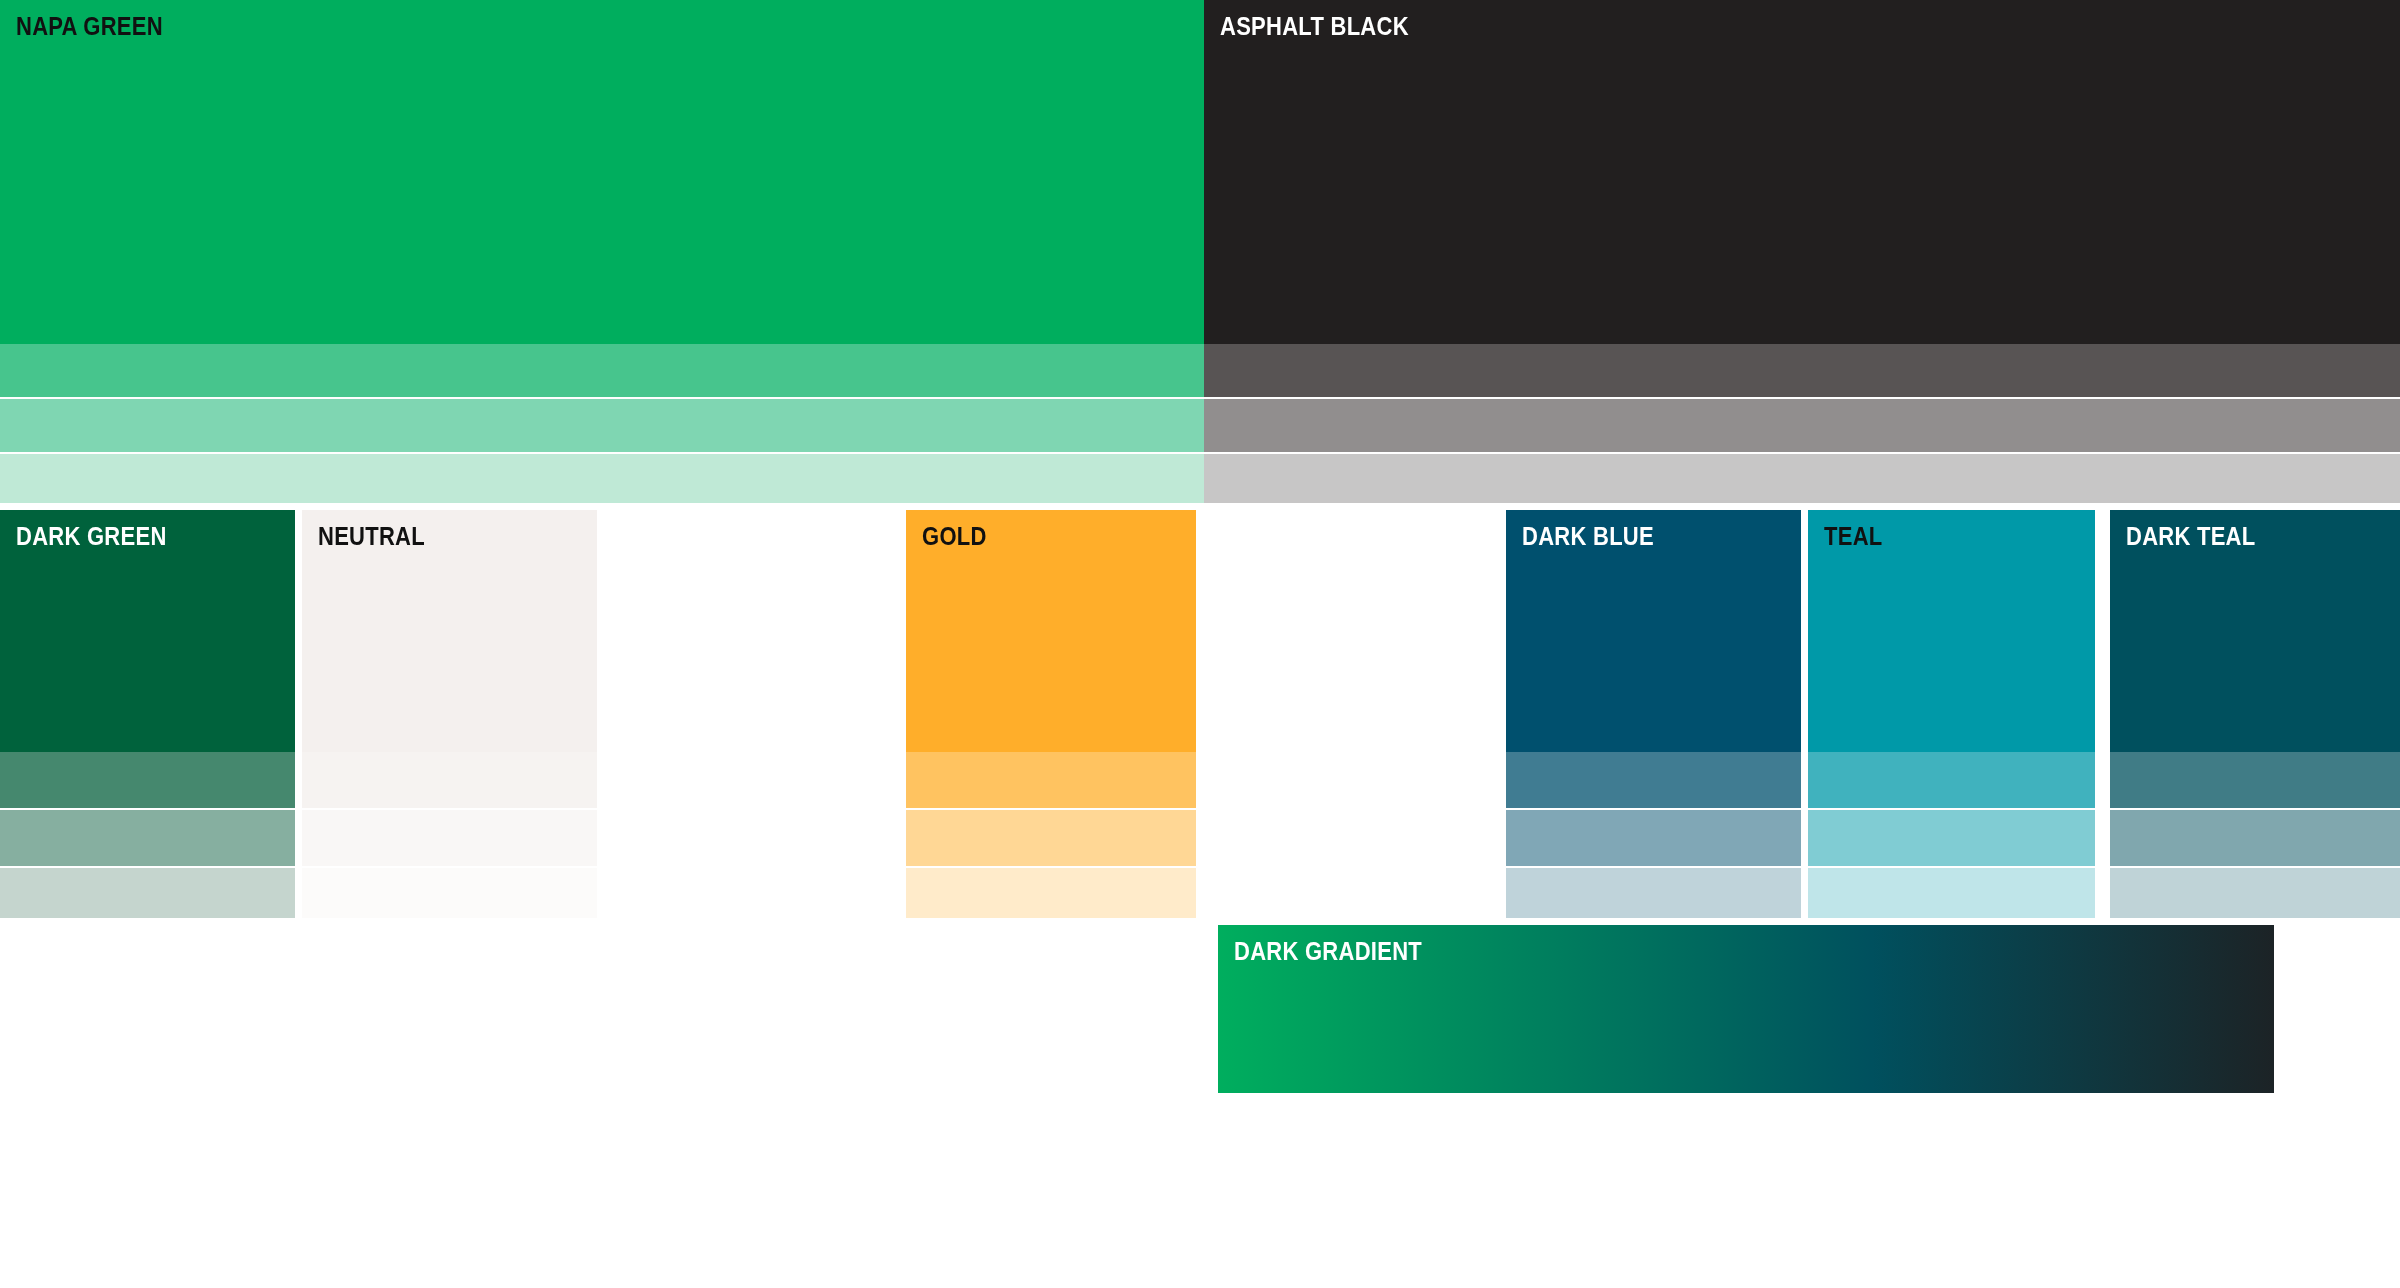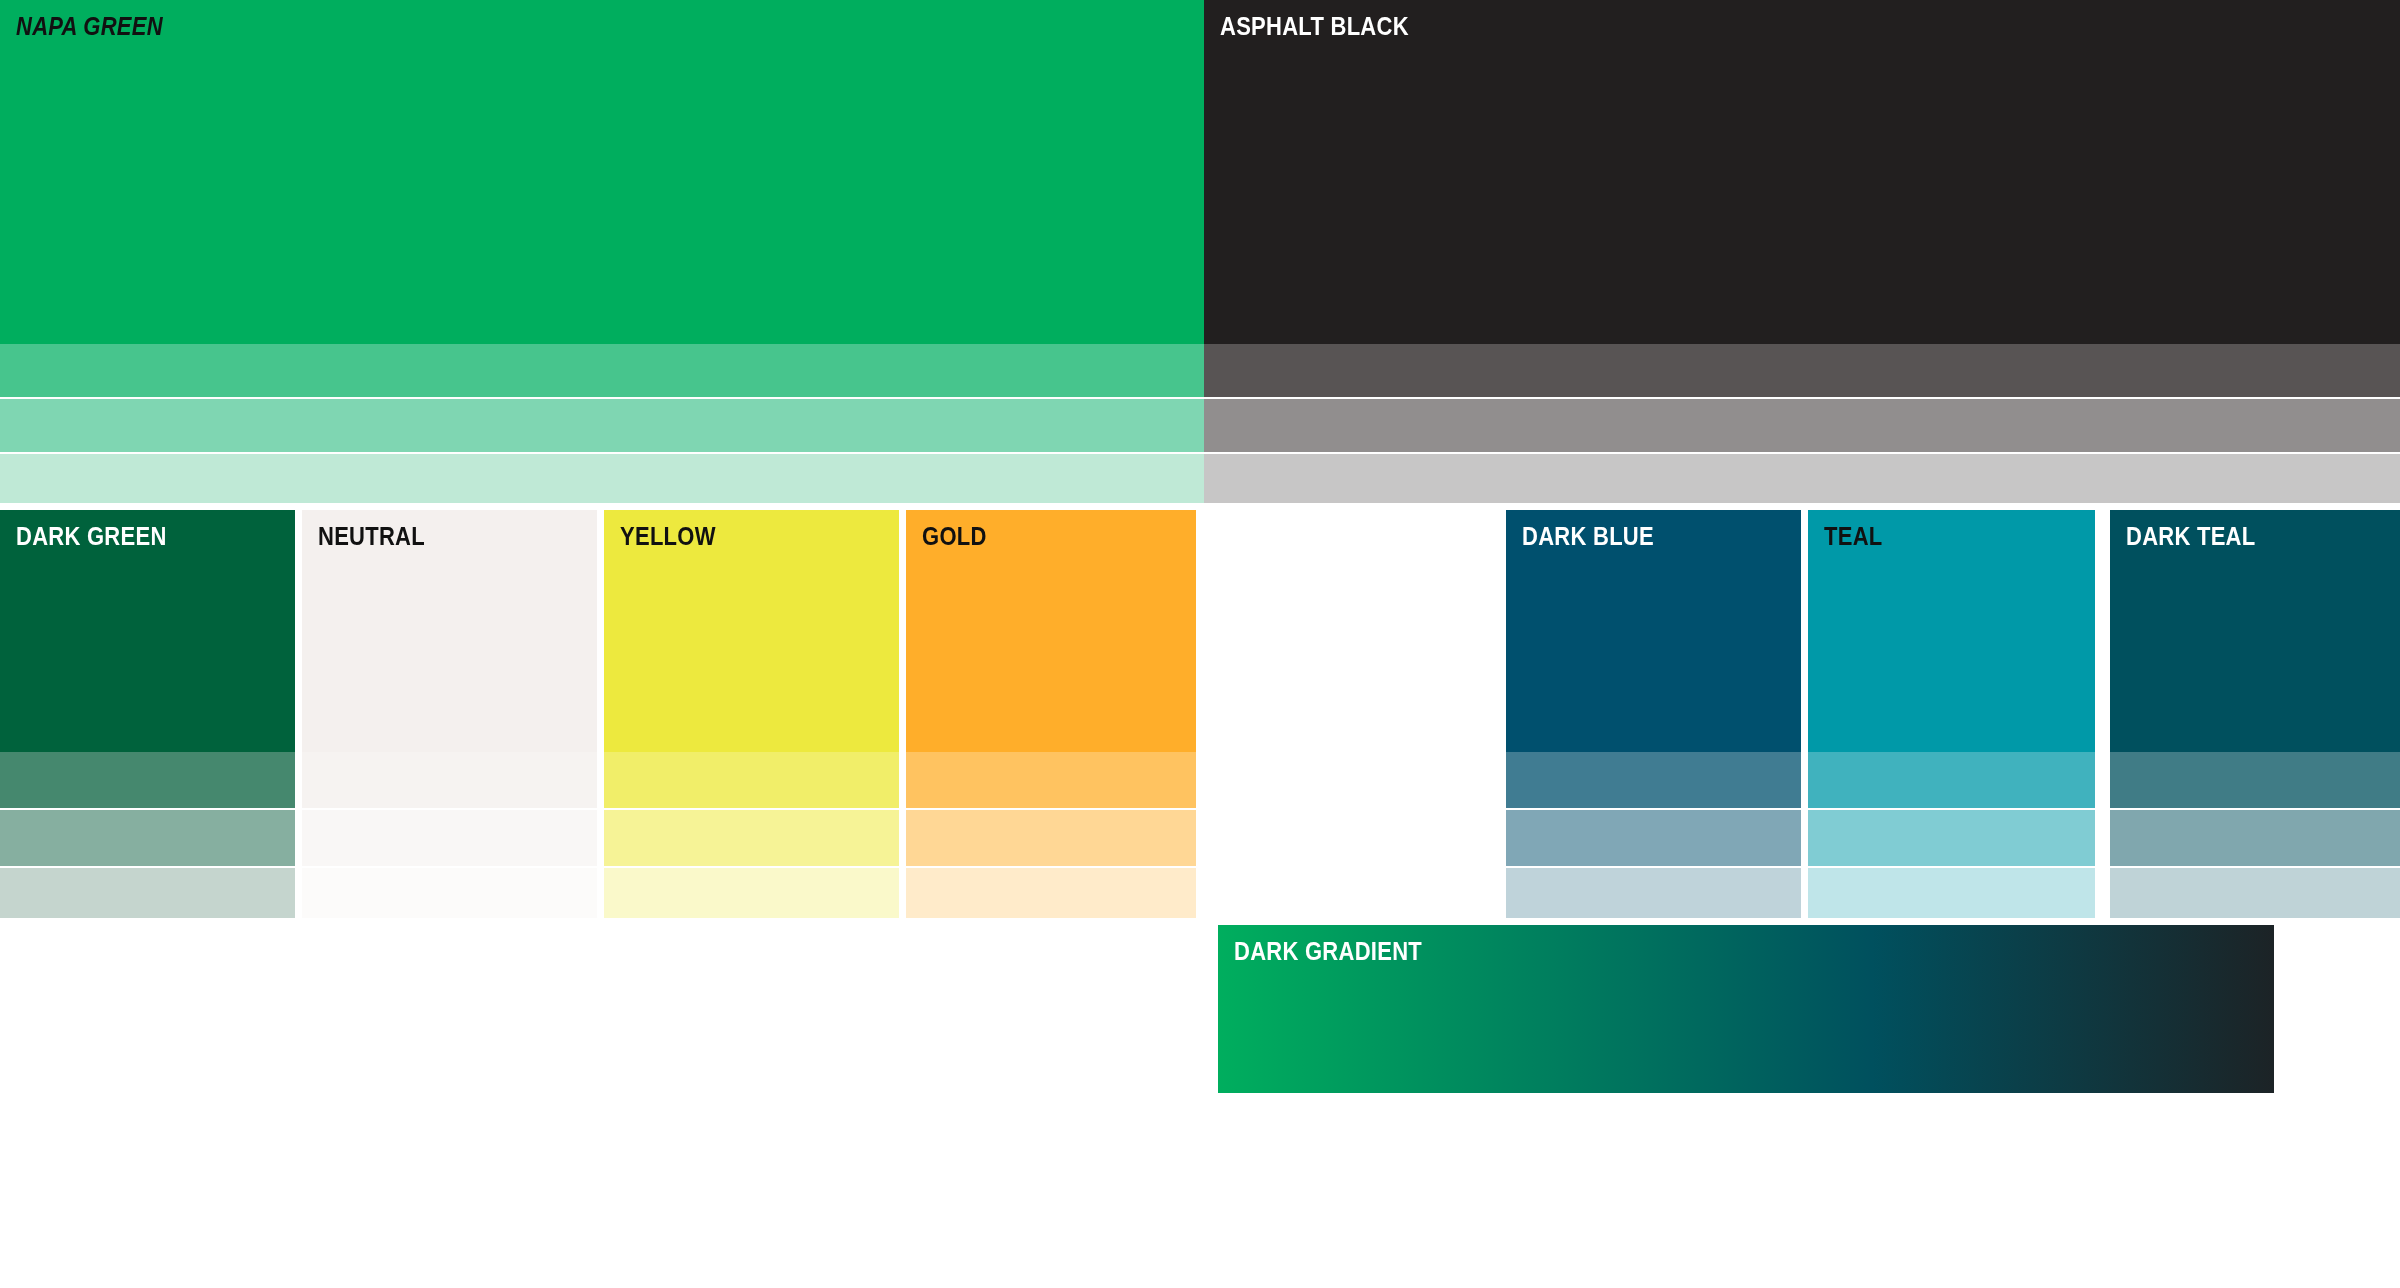--- a/index.html
+++ b/index.html
@@ -22,21 +22,21 @@
     transform-origin:left top;
     white-space:nowrap;
     pointer-events:none;
   }
   .label.dark  { color:#111111; }
   .label.light { color:#ffffff; }
 
   
   .row1 { position:absolute; left:0; top:0; width:2400px; height:503px; }
   .hero { position:absolute; top:0; height:503px; }
-  .hero.left  { left:0;    width:1388px;font-style:italic; }
+  .hero.left  { left:0;    width:1388px; }
   .hero.right { left:1204px; width:1196px; }
   .hero .main  { position:absolute; left:0; top:0; width:100%; height:344px; }
   .hero .t1    { position:absolute; left:0; top:344px; width:100%; height:53px; }
   .hero .t2    { position:absolute; left:0; top:399px; width:100%; height:53px; }
   .hero .t3    { position:absolute; left:0; top:454px; width:100%; height:49px; }
 
   
   .row2 { position:absolute; left:0; top:510px; width:2400px; height:408px; }
   .sw { position:absolute; top:0; height:408px; }
   .sw .main { position:absolute; left:0; top:0; width:100%; height:242px; }
@@ -90,27 +90,20 @@
     </div>
 
     <div class="sw" style="left:0px;width:295px;">
       <div class="main" style="background: rgb(0, 98, 60);"></div>
       <div class="t1" style="background: rgb(69, 136, 110);"></div>
       <div class="t2" style="background: rgb(134, 175, 160);"></div>
       <div class="t3" style="background: rgb(197, 213, 206);"></div>
       <div class="label light">DARK GREEN</div>
     </div>
 
-    <div class="sw" style="left:604px;width:295px;">
-      <div class="main" style="background: rgb(237, 233, 62);"></div>
-      <div class="t1" style="background: rgb(241, 238, 105);"></div>
-      <div class="t2" style="background: rgb(246, 243, 150);"></div>
-      <div class="t3" style="background: rgb(250, 249, 202);"></div>
-      <div class="label dark">YELLOW</div>
-    </div>
 
     <div class="sw" style="left:906px;width:290px;">
       <div class="main" style="background: rgb(255, 174, 42);"></div>
       <div class="t1" style="background: rgb(255, 195, 96);"></div>
       <div class="t2" style="background: rgb(255, 215, 149);"></div>
       <div class="t3" style="background: rgb(255, 235, 202);"></div>
       <div class="label dark">GOLD</div>
     </div>
 
 

